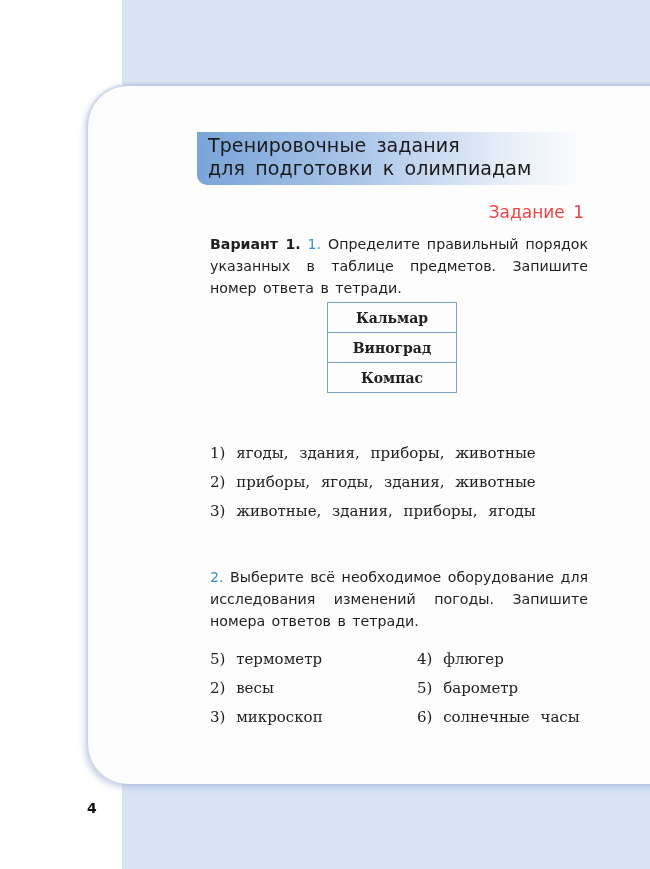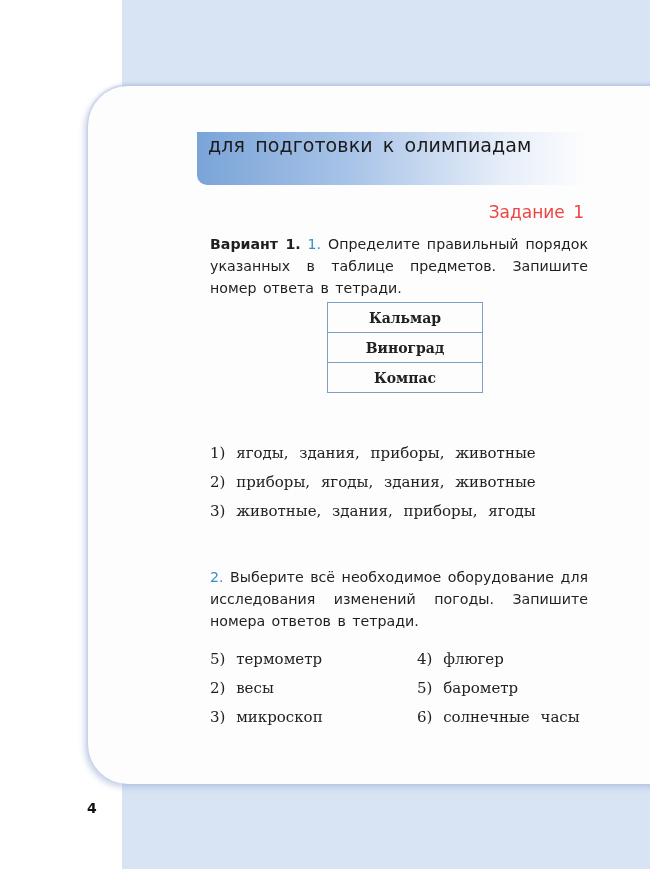--- a/index.html
+++ b/index.html
@@ -36,21 +36,21 @@
     .para {
       position: absolute; left: 210px; width: 378px;
       font-family: "DejaVu Sans", sans-serif; font-size: 14.2px; line-height: 22px;
       color: #1f1f1f; text-align: justify; word-spacing: 2px;
     }
     .p1 { top: 233px; }
     .p2 { top: 566px; }
     .bold { font-weight: bold; }
     .blue { color: #3b8fc4; }
     table.items {
-      position: absolute; left: 327px; top: 302px; width: 156px;
+      position: absolute; left: 327px; top: 302px; width: 130px;
       border-collapse: collapse;
     }
     table.items td {
       border: 1px solid #7aa0c8;
       height: 29px; padding: 0;
       text-align: center;
       font-family: "DejaVu Serif", serif; font-weight: bold; font-size: 14px;
       color: #222;
     }
     .opts {
@@ -69,20 +69,21 @@
     }
   </style>
 </head>
 <body>
 
 <div class="bg-band"></div>
 <div class="card"></div>
 
 <div class="title-band"></div>
 <div class="title-text">
+  <div>Тренировочные задания</div>
   <div>для подготовки к олимпиадам</div>
 </div>
 
 <div class="task-label">Задание 1</div>
 
 <div class="para p1">
   <span class="bold">Вариант 1.</span>
   <span class="blue">1.</span>
   <span>Определите правильный порядок указанных в таблице предметов. Запишите номер ответа в тетради.</span>
 </div>

